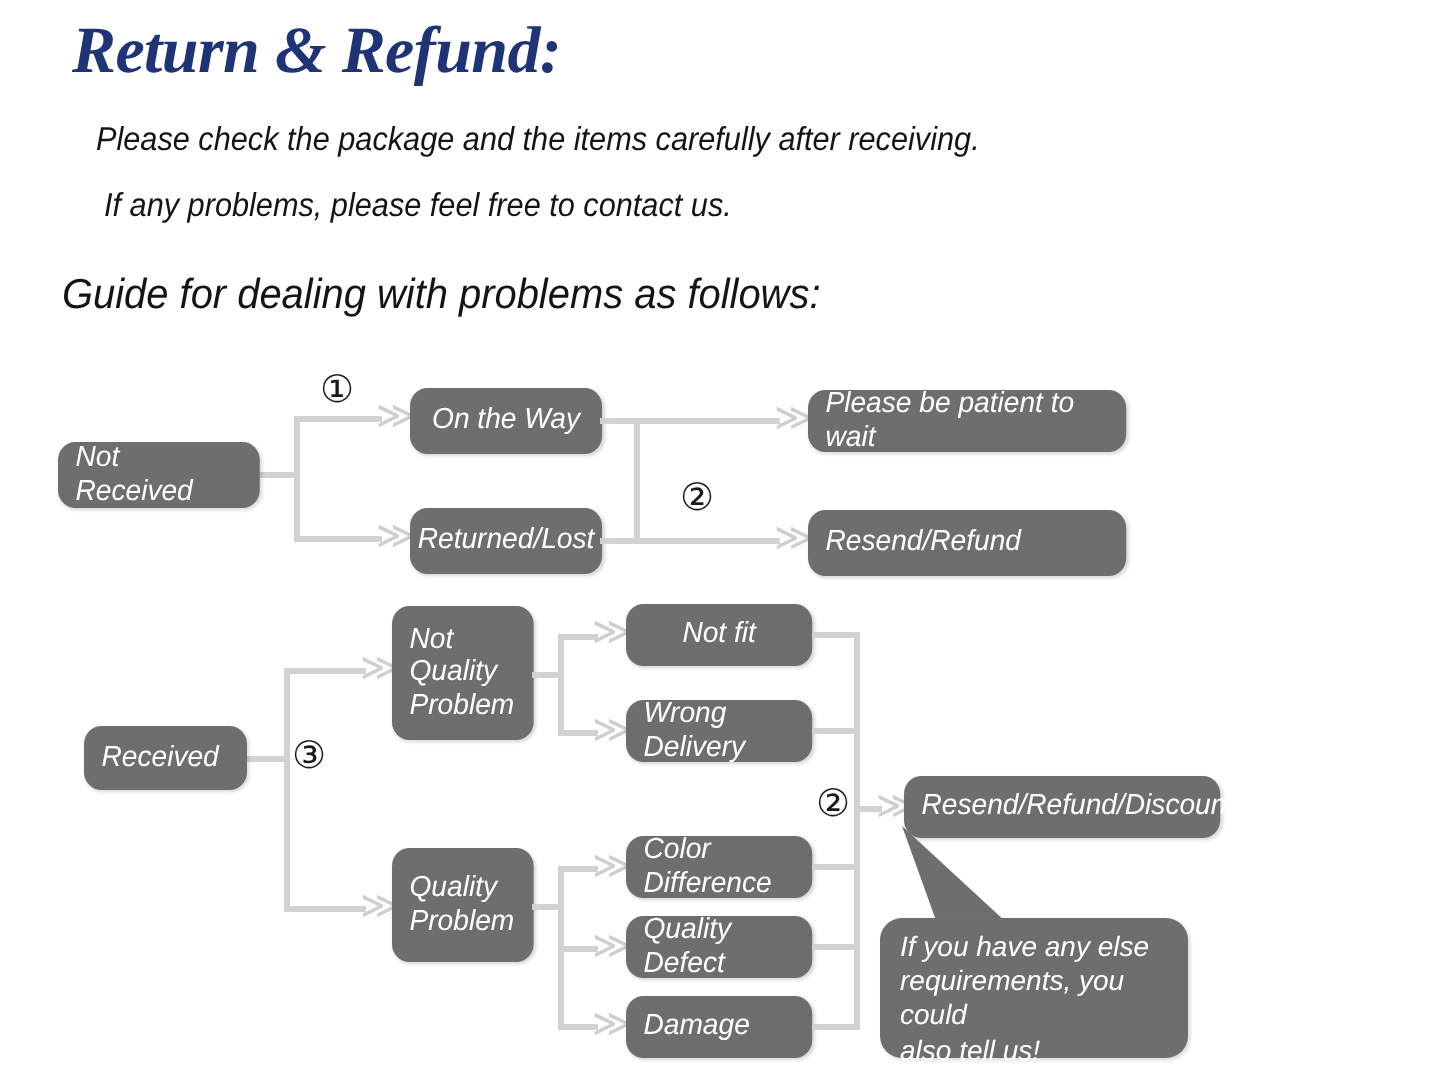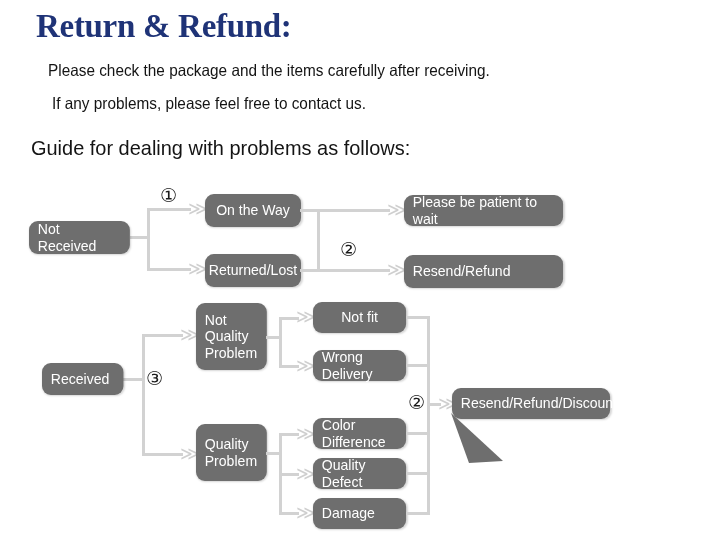--- a/index.html
+++ b/index.html
@@ -10,20 +10,21 @@
   }
   body {
     font-family: "Liberation Sans", sans-serif;
   }
   #page {
     position: relative;
     width: 715px;
     height: 536px;
     background: #ffffff;
     overflow: hidden;
+    font-style: italic;
   }
 
   
   #title {
     position: absolute;
     left: 36px;
     top: 8px;
     font-family: "Liberation Serif", serif;
     font-weight: bold;
     font-size: 33px;
@@ -219,14 +220,17 @@
 
   <span class="step" style="left:408px; top:393px;">②</span>
 
   <span class="arrow" style="left:438px; top:394px;">≫</span>
 
   <div class="node" style="left:452px; top:388px; width:163px; height:31px;">Resend/Refund/Discount</div>
 
   <svg id="callout-tail" viewBox="0 0 58 56" aria-hidden="true">
     <polygon points="4,2 56,50 22,52" fill="#6e6e6e"></polygon>
   </svg>
+  <div id="callout">If you have any else
+requirements, you could
+also tell us!</div>
 
 </div>
 
 </body></html>

